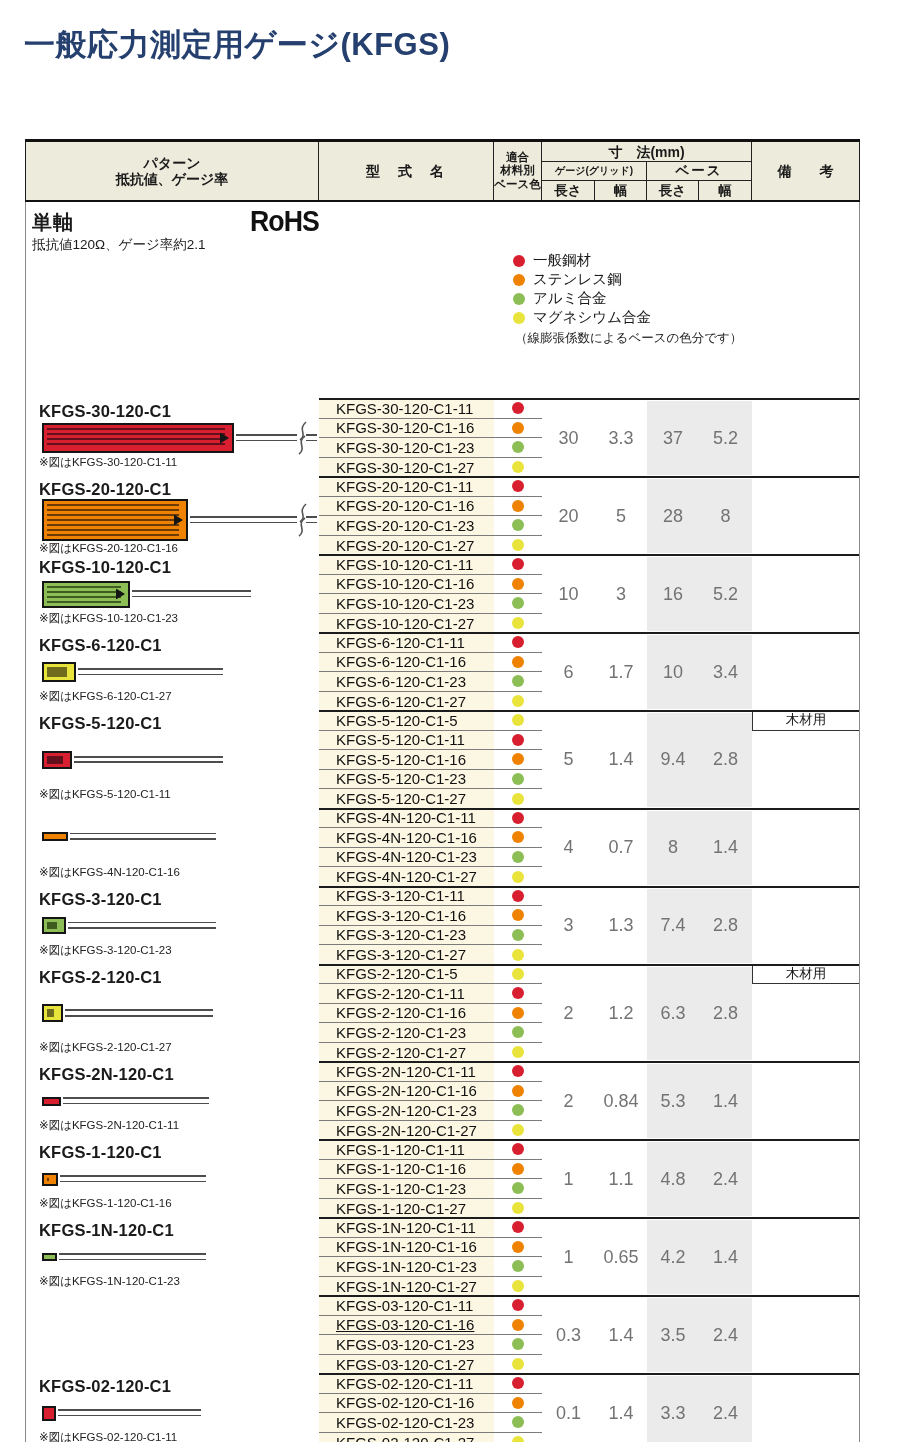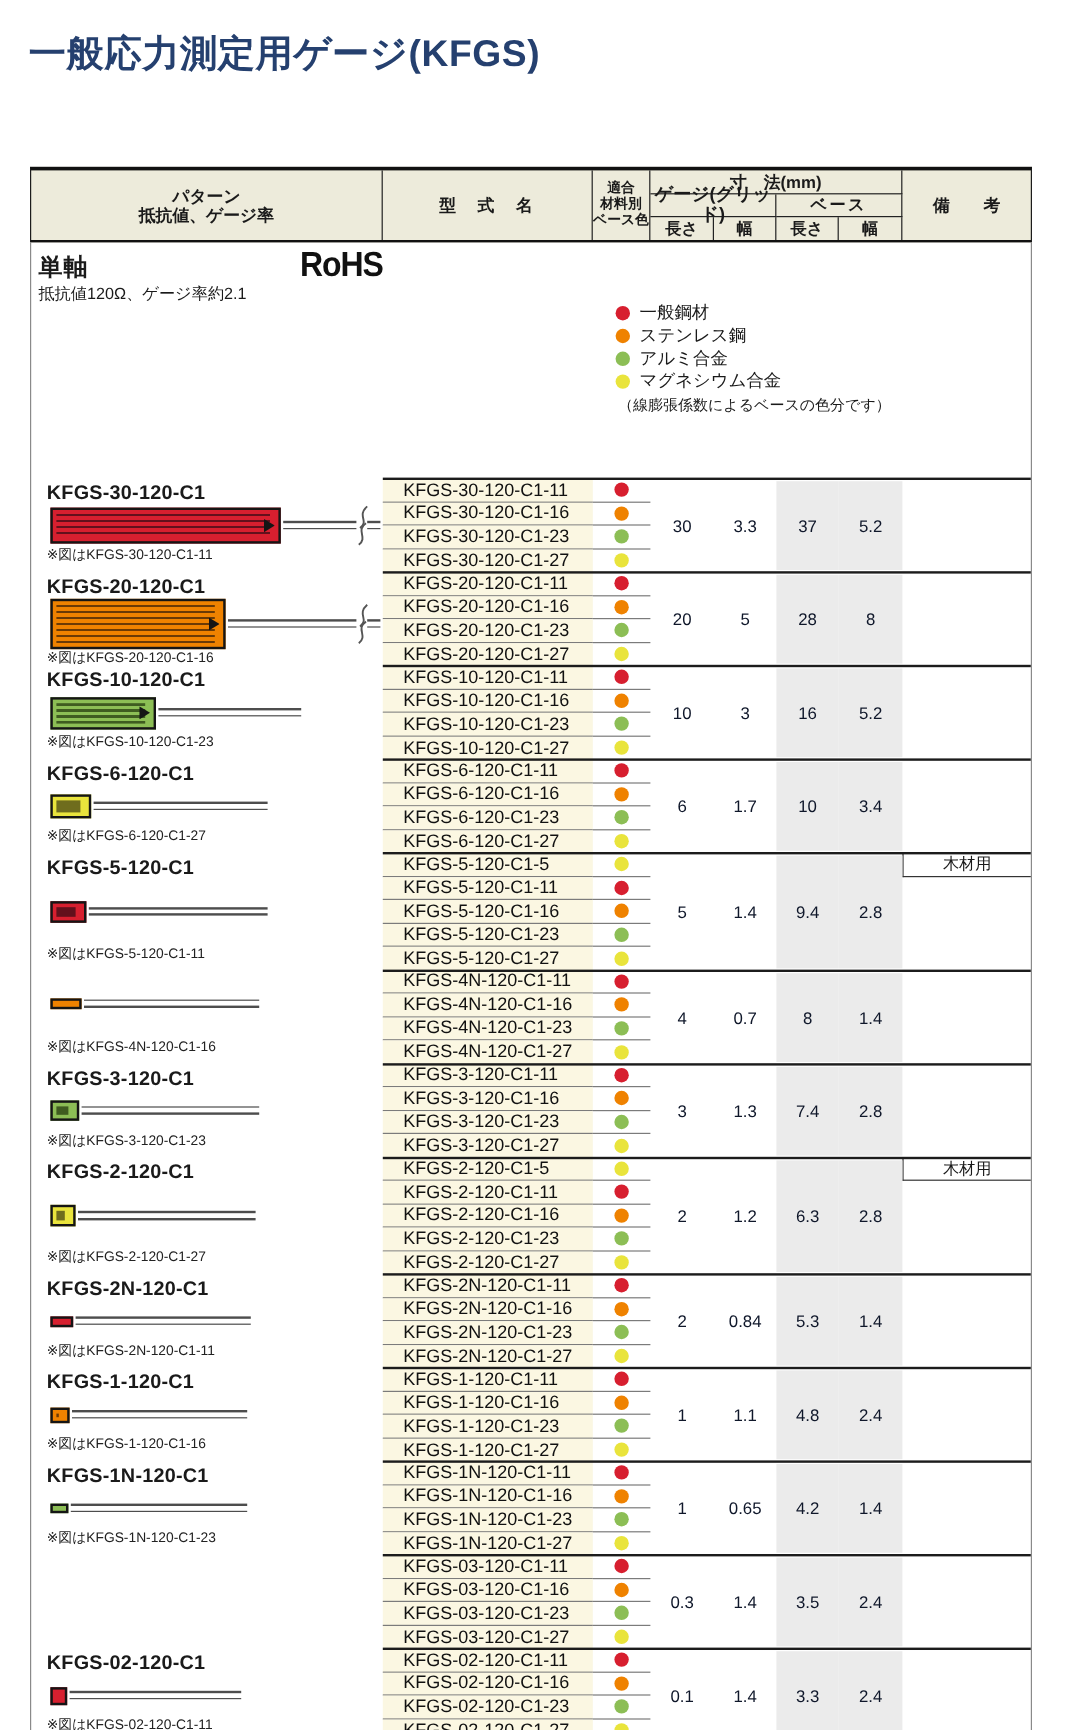--- a/index.html
+++ b/index.html
@@ -23,21 +23,21 @@
     border:1.5px solid #1c1c1c; border-top:3px solid #111; border-bottom:2.2px solid #111;
   }
   .hc { display:flex; align-items:center; justify-content:center; text-align:center;
         font-weight:bold; font-size:14px; line-height:16px; }
   .br { border-right:1.2px solid #222; }
   .bb { border-bottom:1.2px solid #222; }
   .h-pattern { grid-column:1; grid-row:1/4; flex-direction:column; }
   .h-model   { grid-column:2; grid-row:1/4; letter-spacing:2px; }
   .h-basecol { grid-column:3; grid-row:1/4; flex-direction:column; font-size:11.5px; line-height:13.5px; font-weight:bold; }
   .h-dims    { grid-column:4/8; grid-row:1; }
-  .h-ggrid   { grid-column:4/6; grid-row:2; font-size:15px; }
+  .h-ggrid   { grid-column:4/6; grid-row:2; font-size:10px; }
   .h-base    { grid-column:6/8; grid-row:2; font-size:13.5px; letter-spacing:2px; }
   .h-sub     { grid-row:3; font-size:13.5px; }
 
   
   .tbody { border-left:1px solid #8a8a8a; border-right:1px solid #8a8a8a; }
   .intro { position:relative; height:197px; }
   .axis  { position:absolute; left:6px; top:7px; font-size:20px; font-weight:bold; letter-spacing:1px; }
   .spec  { position:absolute; left:6px; top:34px; font-size:13.5px; }
   .rohs  { position:absolute; left:224px; top:3px; font-size:29px; font-weight:bold;
            letter-spacing:-1px; transform:scaleX(0.92); transform-origin:left; color:#111; }
@@ -70,21 +70,21 @@
   .pcap { font-size:11.5px; padding:0 0 7px 13px; color:#222; white-space:nowrap; }
 
   .mcell { grid-column:2; background:#fbf7e2; font-size:15px; color:#111;
     display:flex; align-items:center; padding-left:17px; white-space:nowrap;
     border-bottom:1.2px solid #7b7b7b; }
   .dcell { grid-column:3; display:flex; align-items:center; justify-content:center;
     border-bottom:1.2px solid #7b7b7b; }
   .rlast { border-bottom:none; }
   .dot { width:12px; height:12px; border-radius:50%; }
   .dimcell { grid-row:1/-1; display:flex; align-items:center; justify-content:center;
-    font-size:14px; color:#0f172a; }
+    font-size:18px; color:#737373; }
   .graybg { background:#ebebeb; margin:2px 0; }
   .rcell { grid-column:8; display:flex; align-items:center; justify-content:center;
     font-size:13.5px; border-left:1.2px solid #333; border-bottom:1.2px solid #333; }
   .bottomline { height:2.5px; background:#141414; }
 </style>
 </head>
 <body>
 
 <div class="page">
   <div class="title">一般応力測定用ゲージ(KFGS)</div>
@@ -543,21 +543,21 @@
             <div class="dimcell" style="grid-area: 1 / 4 / -1;">1</div>
             <div class="dimcell" style="grid-area: 1 / 5 / -1;">0.65</div>
             <div class="dimcell graybg" style="grid-area: 1 / 6 / -1;">4.2</div>
             <div class="dimcell graybg" style="grid-area: 1 / 7 / -1;">1.4</div>
           </div>
           <div class="group" style="grid-template-rows: repeat(4, 19.5px);">
             <div class="mcell" style="grid-row: 1;">KFGS-03-120-C1-11</div>
             <div class="dcell" style="grid-row: 1;">
               <div class="dot" style="background: rgb(215, 31, 47);"></div>
             </div>
-            <div class="mcell" style="grid-row: 2;">KFGS-03-120-C1-16</div>
+            <div class="mcell" style="grid-row: 2; text-decoration: underline;">KFGS-03-120-C1-16</div>
             <div class="dcell" style="grid-row: 2;">
               <div class="dot" style="background: rgb(239, 130, 0);"></div>
             </div>
             <div class="mcell" style="grid-row: 3;">KFGS-03-120-C1-23</div>
             <div class="dcell" style="grid-row: 3;">
               <div class="dot" style="background: rgb(140, 190, 85);"></div>
             </div>
             <div class="mcell rlast" style="grid-row: 4;">KFGS-03-120-C1-27</div>
             <div class="dcell rlast" style="grid-row: 4;">
               <div class="dot" style="background: rgb(233, 228, 60);"></div>

